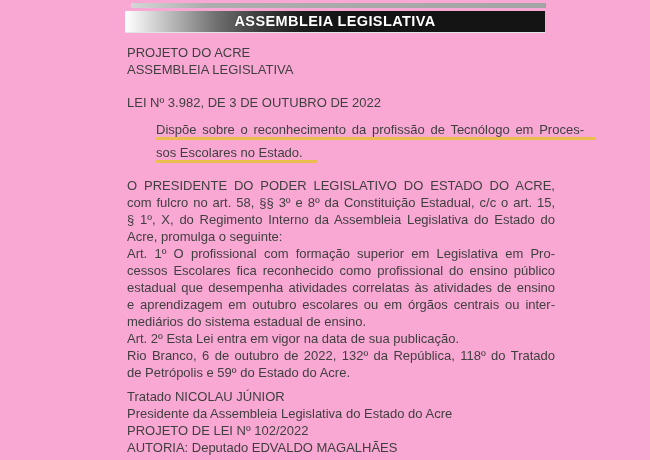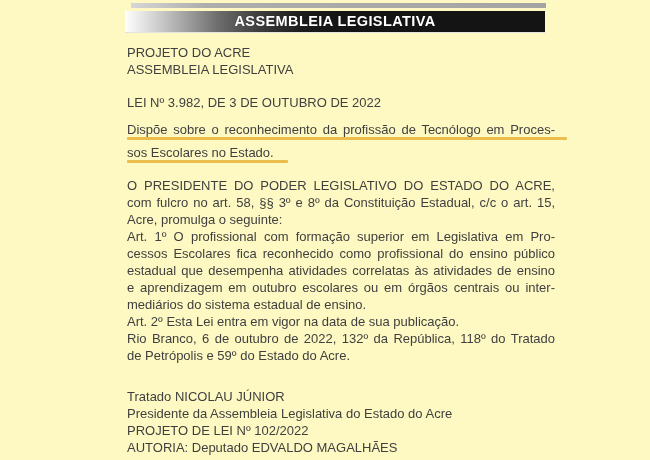--- a/index.html
+++ b/index.html
@@ -4,21 +4,21 @@
 <style>
   html, body {
     margin: 0;
     padding: 0;
     background: #ffffff;
   }
   .canvas {
     position: relative;
     width: 650px;
     height: 460px;
-    background: #fef9c3;
+    background: #f9a8d4;
     overflow: hidden;
     font-family: "Liberation Sans", sans-serif;
     color: #3f3f3f;
   }
   
   .top-strip {
     position: absolute;
     left: 131px; top: 3px;
     width: 415px; height: 5px;
     background: linear-gradient(90deg, #d6d6d6 0%, #adadad 18%, #a4a4a4 100%);
@@ -45,21 +45,21 @@
   
   .col {
     position: absolute;
     left: 127px;
     width: 428px;
     font-size: 13px;
     line-height: 17px;
   }
   .org-block   { top: 44px; }
   .law-block   { top: 94px; }
-  .ementa-block{ top: 121px; }
+  .ementa-block{ top: 121px; margin-left: 29px; }
   .body-block  { top: 177px; }
   .sig-block   { top: 388px; }
 
   .line { height: 17px; }
   .line.j {
     text-align: justify;
     text-align-last: justify;
     overflow: hidden;
   }
   
@@ -114,20 +114,21 @@
     </div>
     <div class="ementa-line">
       <span class="txt">sos Escolares no Estado.</span>
       <div class="hl-underline u2"></div>
     </div>
   </div>
 
   <div class="col body-block">
     <div class="line j">O PRESIDENTE DO PODER LEGISLATIVO DO ESTADO DO ACRE,</div>
     <div class="line j">com fulcro no art. 58, §§ 3º e 8º da Constituição Estadual, c/c o art. 15,</div>
+    <div class="line j">§ 1º, X, do Regimento Interno da Assembleia Legislativa do Estado do</div>
     <div class="line">Acre, promulga o seguinte:</div>
     <div class="line j">Art. 1º O profissional com formação superior em Legislativa em Pro-</div>
     <div class="line j">cessos Escolares fica reconhecido como profissional do ensino público</div>
     <div class="line j">estadual que desempenha atividades correlatas às atividades de ensino</div>
     <div class="line j">e aprendizagem em outubro escolares ou em órgãos centrais ou inter-</div>
     <div class="line">mediários do sistema estadual de ensino.</div>
     <div class="line">Art. 2º Esta Lei entra em vigor na data de sua publicação.</div>
     <div class="line j">Rio Branco, 6 de outubro de 2022, 132º da República, 118º do Tratado</div>
     <div class="line">de Petrópolis e 59º do Estado do Acre.</div>
   </div>

